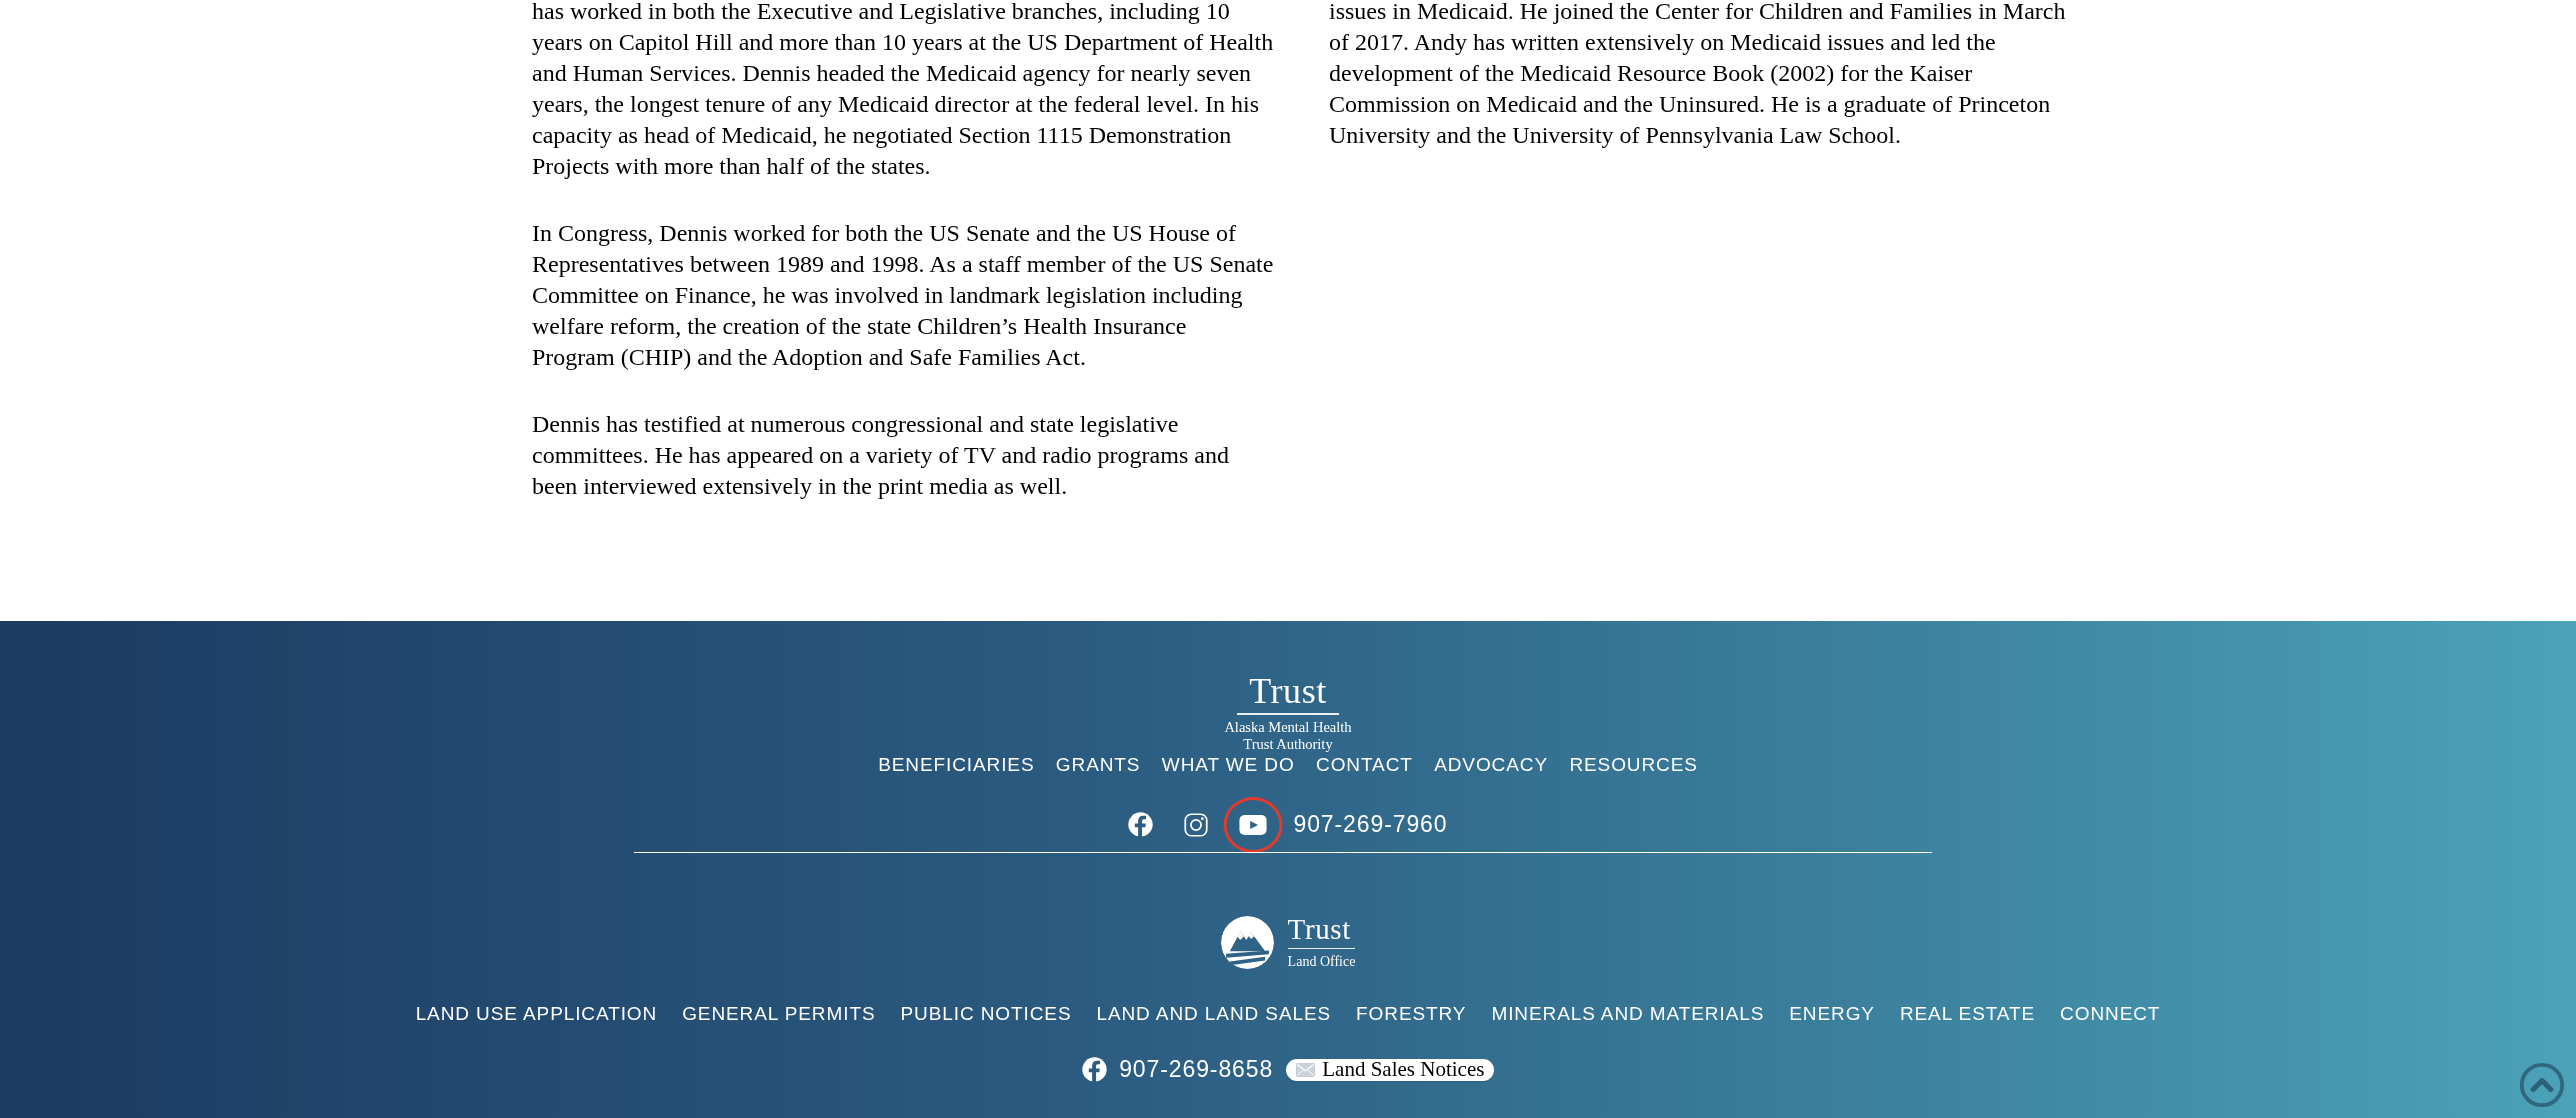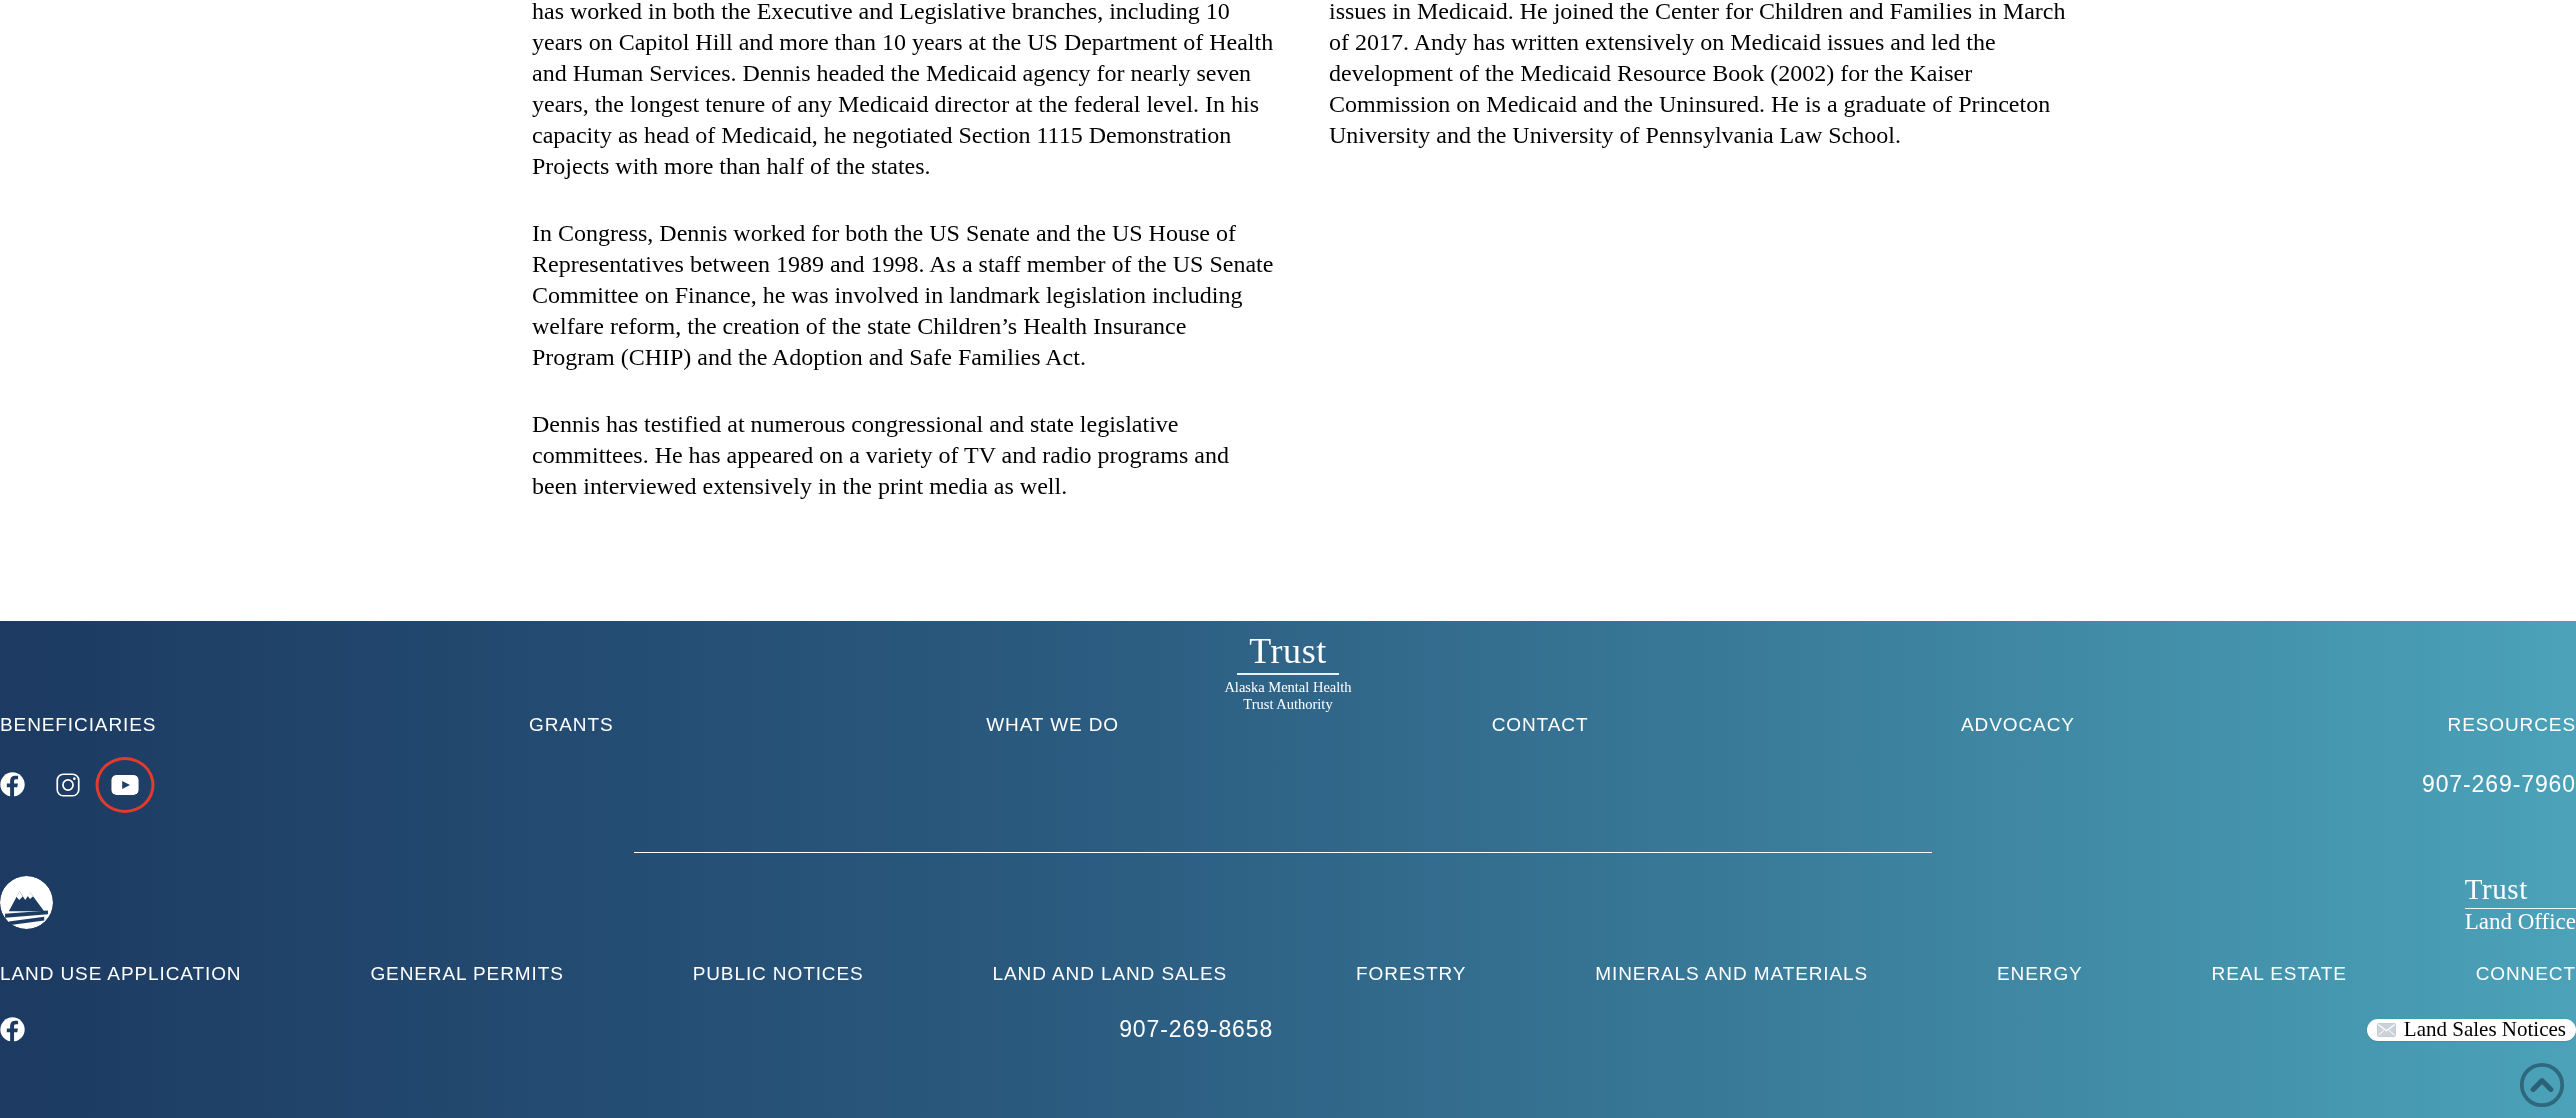--- a/index.html
+++ b/index.html
@@ -10,21 +10,21 @@
   
   .article{position:absolute;top:-3.8px;left:532px;display:flex;gap:55px;}
   .article .col{width:742px;font-size:24px;line-height:31px;color:#000;}
   .article p{margin:0 0 36px 0;}
   
   .footer{
     position:absolute;left:0;top:621px;width:2576px;height:497px;
     background:linear-gradient(90deg,#1c3a62 0%,#2b5b80 42%,#4ba2b9 100%);
     color:#fff;
   }
-  .frow{position:absolute;left:0;width:100%;display:flex;justify-content:space-between;align-items:center;}
+  .frow{position:absolute;left:0;width:100%;display:flex;justify-content:center;align-items:center;margin-top:40px;}
   
   .authority-logo{top:11.3px;flex-direction:column;text-align:center;cursor:pointer;}
   .authority-logo .logo-title{font-size:36px;letter-spacing:0.6px;line-height:38px;}
   .authority-logo .logo-rule{width:102px;height:1.3px;background:rgba(255,255,255,.9);margin:3.1px 0 4.4px 0;}
   .authority-logo .logo-sub{font-size:14.5px;line-height:17px;}
   
   .nav{font-family:"Liberation Sans",sans-serif;font-weight:400;font-size:19px;letter-spacing:0.9px;}
   .nav1{top:93px;gap:21.4px;}
   .nav2{top:342px;gap:25px;}
   .nav .nav-item{white-space:nowrap;cursor:pointer;}
@@ -37,21 +37,21 @@
     width:53px;height:50px;border:3.1px solid #e23b2c;border-radius:50%;pointer-events:none;
   }
   .phone{font-family:"Liberation Sans",sans-serif;font-size:23px;letter-spacing:0.9px;margin-left:14px;cursor:pointer;}
   
   .divider{position:absolute;top:231px;left:634px;width:1298px;height:1.3px;background:#ffffff;}
   
   .land-logo{top:253px;gap:14px;cursor:pointer;}
   .land-logo .text-block{display:flex;flex-direction:column;}
   .land-logo .logo-title{font-size:29px;line-height:31px;letter-spacing:0.6px;}
   .land-logo .logo-rule{width:100%;height:1.3px;background:rgba(255,255,255,.9);margin:2.5px 0 3.8px 0;}
-  .land-logo .logo-sub{font-size:23px;line-height:18px;}
+  .land-logo .logo-sub{font-size:14px;line-height:18px;}
   
   .bottom-row{top:395px;gap:12.6px;}
   .ls-button{
     background:#ffffff;border-radius:13px;height:22px;display:flex;align-items:center;
     gap:7.5px;padding:0 10px;color:#000;font-size:21px;cursor:pointer;
     box-shadow:0 0.6px 1.3px rgba(0,0,0,.15);
   }
   
   .back-to-top{position:absolute;left:2518px;top:1061px;width:48px;height:48px;cursor:pointer;}
 </style>

